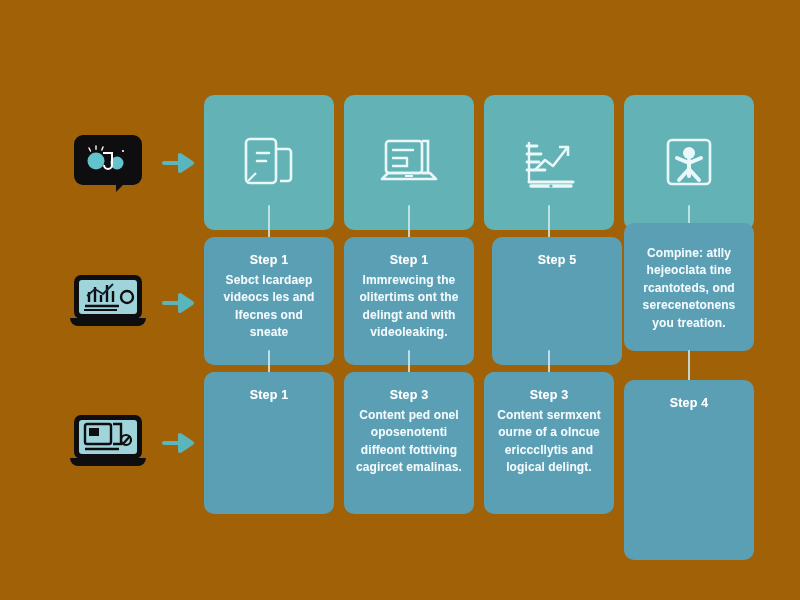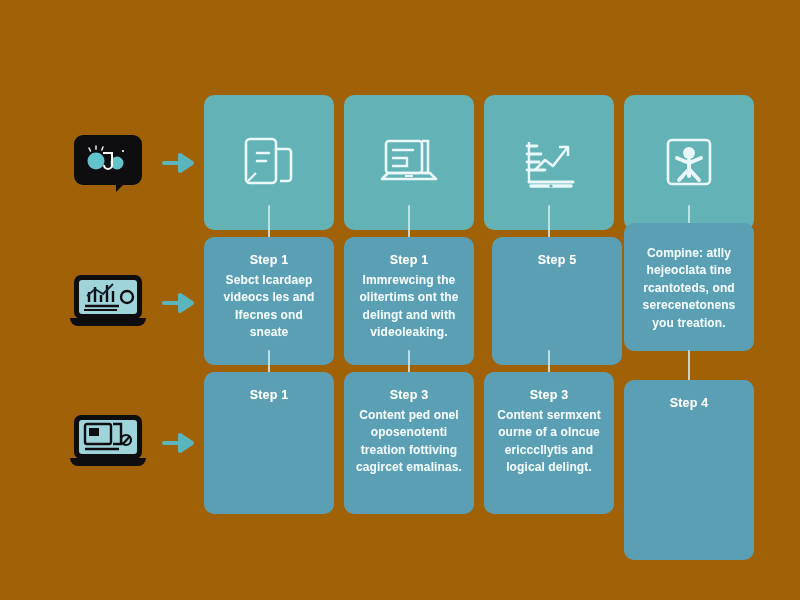--- a/index.html
+++ b/index.html
@@ -308,21 +308,21 @@
 
     <div class="card text-card" style="left:0px;top:277px;width:130px;height:142px;">
       <div class="step-title">Step 1</div>
     </div>
 
     <div class="card text-card" style="left:140px;top:277px;width:130px;height:142px;">
       <div class="step-title">Step 3</div>
       <div class="step-body">
         <span>Content ped onel</span>
         <span>oposenotenti</span>
-        <span>treation fottiving</span>
+        <span>diffeont fottiving</span>
         <span>cagircet emalinas.</span>
       </div>
     </div>
 
     <div class="card text-card" style="left:280px;top:277px;width:130px;height:142px;">
       <div class="step-title">Step 3</div>
       <div class="step-body">
         <span>Content sermxent</span>
         <span>ourne of a olncue</span>
         <span>ericccllytis and</span>

